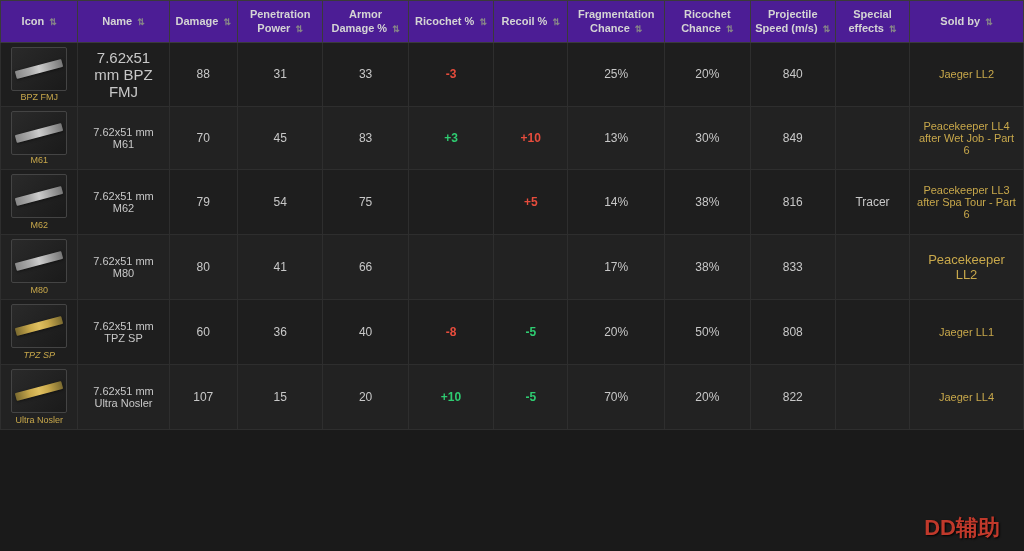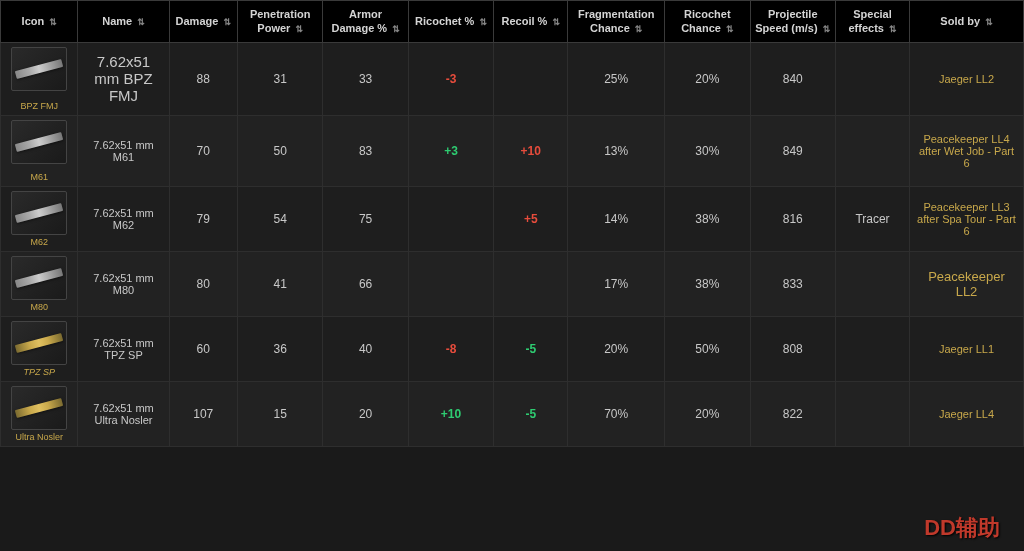--- a/index.html
+++ b/index.html
@@ -51,21 +51,21 @@
 
     table {
       width: 1024px;
       border-collapse: collapse;
       position: relative;
       z-index: 1;
       table-layout: fixed;
     }
 
     thead tr {
-      background-color: #000000;
+      background-color: #4c1d95;
     }
 
     thead th {
       border: 1px solid #3a3a3a;
       padding: 6px 4px;
       text-align: center;
       vertical-align: middle;
       color: #d4d4d4;
       font-size: 11px;
       font-weight: bold;
@@ -220,44 +220,44 @@
         <span class="sort-arrows">⇅</span>
       </th>
     </tr>
   </thead>
   <tbody id="table-body">
   <tr>
         <td class="td-icon">
     <div class="item-icon">
       <div class="bullet-bar"></div>
     </div>
-    <div style="font-size:9px;color:#c8a84b;text-align:center;margin-top:10px;">BPZ FMJ</div>
+    <div style="font-size:9px;color:#c8a84b;text-align:center;margin-top:1px;">BPZ FMJ</div>
   </td>
         <td class="td-name" style="font-size: 15px; color: rgb(200, 200, 200);">7.62x51 mm BPZ FMJ</td>
         <td>88</td>
         <td>31</td>
         <td>33</td>
         <td><span class="value-negative">-3</span></td>
         <td></td>
         <td>25%</td>
         <td>20%</td>
         <td>840</td>
         <td></td>
         <td style="font-size: 11px; color: rgb(200, 168, 75); margin-top: 15px;">Jaeger LL2</td>
       </tr>
       <tr>
         <td class="td-icon">
     <div class="item-icon">
       <div class="bullet-bar"></div>
     </div>
-    <div style="font-size:9px;color:#c8a84b;margin-top:8px;">M61</div>
+    <div style="font-size:9px;color:#c8a84b;margin-top:0;">M61</div>
   </td>
         <td class="td-name" style="font-size: 11px; color: rgb(200, 200, 200);">7.62x51 mm M61</td>
         <td>70</td>
-        <td>50</td>
+        <td>45</td>
         <td>83</td>
         <td><span class="value-positive">+3</span></td>
         <td><span class="value-negative">+10</span></td>
         <td>13%</td>
         <td>30%</td>
         <td>849</td>
         <td></td>
         <td style="font-size: 11px; color: rgb(200, 168, 75);">Peacekeeper LL4 after Wet Job - Part 6</td>
       </tr>
       <tr>

